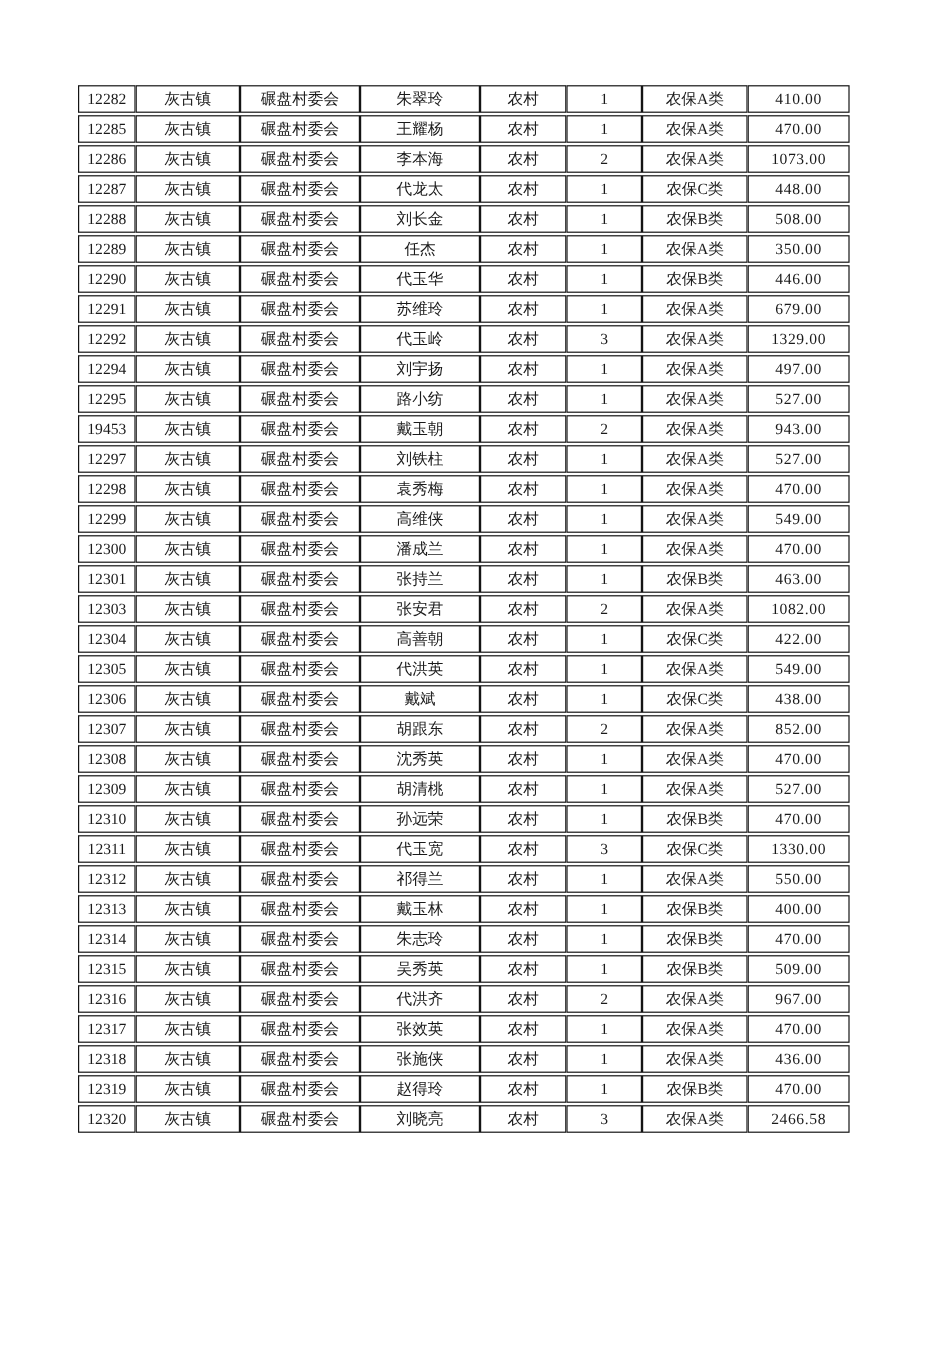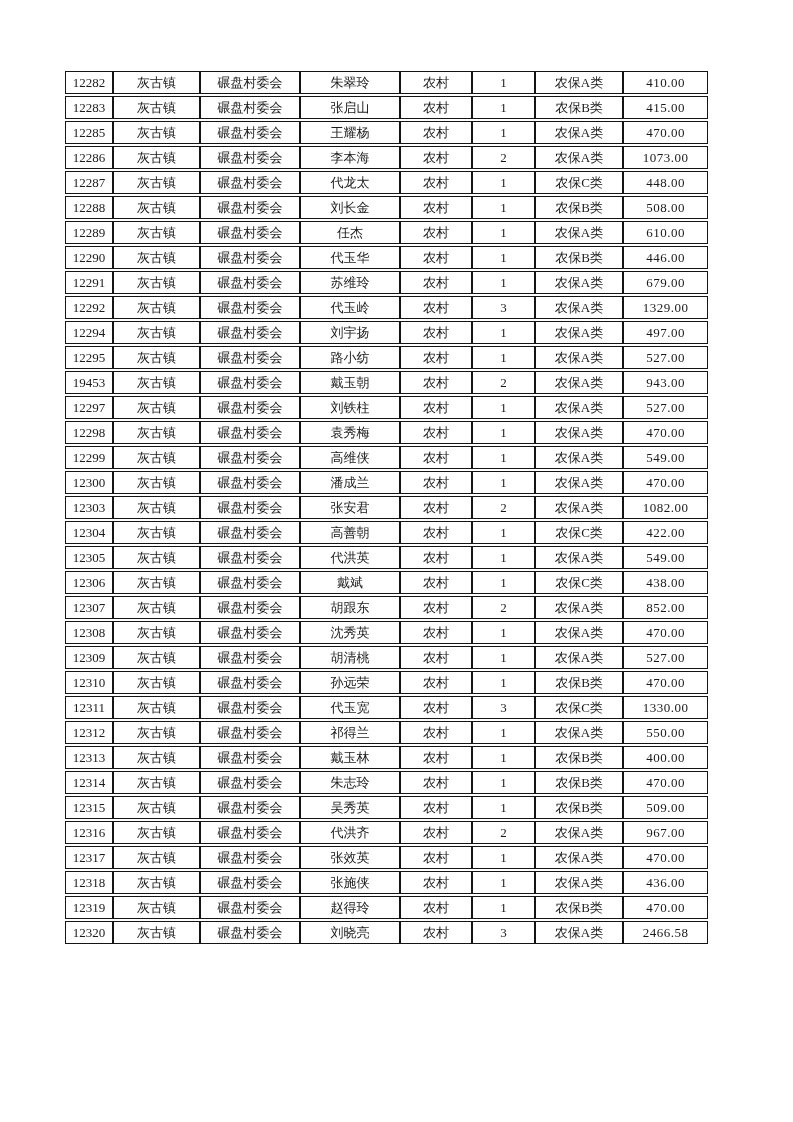--- a/index.html
+++ b/index.html
@@ -71,30 +71,20 @@
             <td class="cell-id">12282</td>
             <td class="cell-town">灰古镇</td>
             <td class="cell-village">碾盘村委会</td>
             <td class="cell-name">朱翠玲</td>
             <td class="cell-residence">农村</td>
             <td class="cell-count">1</td>
             <td class="cell-category">农保A类</td>
             <td class="cell-amount">410.00</td>
           </tr>
           <tr>
-            <td class="cell-id">12283</td>
-            <td class="cell-town">灰古镇</td>
-            <td class="cell-village">碾盘村委会</td>
-            <td class="cell-name">张启山</td>
-            <td class="cell-residence">农村</td>
-            <td class="cell-count">1</td>
-            <td class="cell-category">农保B类</td>
-            <td class="cell-amount">415.00</td>
-          </tr>
-          <tr>
             <td class="cell-id">12285</td>
             <td class="cell-town">灰古镇</td>
             <td class="cell-village">碾盘村委会</td>
             <td class="cell-name">王耀杨</td>
             <td class="cell-residence">农村</td>
             <td class="cell-count">1</td>
             <td class="cell-category">农保A类</td>
             <td class="cell-amount">470.00</td>
           </tr>
           <tr>
@@ -128,21 +118,21 @@
             <td class="cell-amount">508.00</td>
           </tr>
           <tr>
             <td class="cell-id">12289</td>
             <td class="cell-town">灰古镇</td>
             <td class="cell-village">碾盘村委会</td>
             <td class="cell-name">任杰</td>
             <td class="cell-residence">农村</td>
             <td class="cell-count">1</td>
             <td class="cell-category">农保A类</td>
-            <td class="cell-amount">610.00</td>
+            <td class="cell-amount">350.00</td>
           </tr>
           <tr>
             <td class="cell-id">12290</td>
             <td class="cell-town">灰古镇</td>
             <td class="cell-village">碾盘村委会</td>
             <td class="cell-name">代玉华</td>
             <td class="cell-residence">农村</td>
             <td class="cell-count">1</td>
             <td class="cell-category">农保B类</td>
             <td class="cell-amount">446.00</td>
@@ -229,20 +219,30 @@
           </tr>
           <tr>
             <td class="cell-id">12300</td>
             <td class="cell-town">灰古镇</td>
             <td class="cell-village">碾盘村委会</td>
             <td class="cell-name">潘成兰</td>
             <td class="cell-residence">农村</td>
             <td class="cell-count">1</td>
             <td class="cell-category">农保A类</td>
             <td class="cell-amount">470.00</td>
+          </tr>
+          <tr>
+            <td class="cell-id">12301</td>
+            <td class="cell-town">灰古镇</td>
+            <td class="cell-village">碾盘村委会</td>
+            <td class="cell-name">张持兰</td>
+            <td class="cell-residence">农村</td>
+            <td class="cell-count">1</td>
+            <td class="cell-category">农保B类</td>
+            <td class="cell-amount">463.00</td>
           </tr>
           <tr>
             <td class="cell-id">12303</td>
             <td class="cell-town">灰古镇</td>
             <td class="cell-village">碾盘村委会</td>
             <td class="cell-name">张安君</td>
             <td class="cell-residence">农村</td>
             <td class="cell-count">2</td>
             <td class="cell-category">农保A类</td>
             <td class="cell-amount">1082.00</td>

